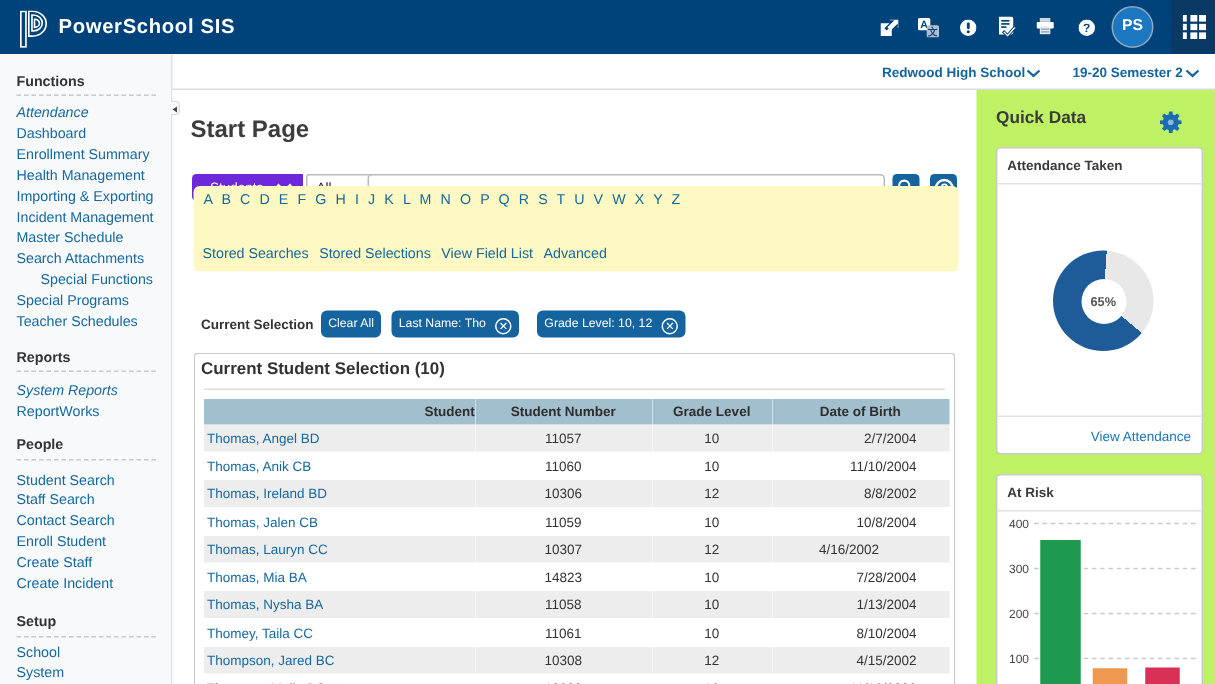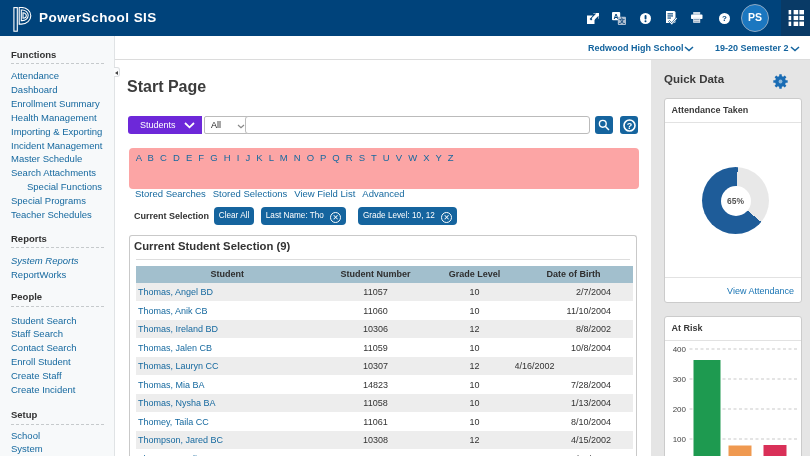--- a/index.html
+++ b/index.html
@@ -15,21 +15,21 @@
 #selbar { position:absolute; left:0; top:36px; width:810px; height:24px; background:#fff; border-bottom:1px solid #dcdcdc; }
 #selbar .sel { position:absolute; top:7px; color:#14649e; font-size:9px; font-weight:bold; }
 
 #sidebar { position:absolute; left:0; top:36px; width:115px; height:420px; background:#f7f9fa; border-right:1px solid #e0e3e5; }
 #sidebar .hdr { position:absolute; left:11px; font-size:9.5px; font-weight:bold; color:#333; }
 #sidebar .dash { position:absolute; left:11px; width:93px; border-bottom:1px dashed #c6cacc; }
 #sidebar a { position:absolute; left:11px; font-size:9.5px; white-space:nowrap; }
 #tab { position:absolute; left:114px; top:67px; width:6px; height:10px; background:#fbfcfd; border:1px solid #dcdfe1; border-left:none; border-radius:0 3px 3px 0; z-index:5; }
 #tab:after { content:""; position:absolute; left:0.5px; top:2.5px; border-right:3px solid #444; border-top:2.5px solid transparent; border-bottom:2.5px solid transparent; }
 
-#rightpanel { position:absolute; left:651px; top:60px; width:159px; height:396px; background:#e5e5e5; }
+#rightpanel { position:absolute; left:651px; top:60px; width:159px; height:396px; background:#bef264; }
 #qd-title { position:absolute; left:13px; top:13px; font-size:11.5px; font-weight:bold; color:#3a3a3a; }
 .card { position:absolute; left:12.5px; width:138.5px; background:#fff; border:1px solid #cbcbcb; border-radius:3px; }
 .chead { position:absolute; left:7px; top:0; height:23px; line-height:23px; font-size:9px; font-weight:bold; color:#3a3a3a; }
 .csep { position:absolute; left:0; right:0; top:23px; border-top:1px solid #e2e2e2; }
 #att-card { top:38px; height:204.5px; }
 #att-foot { position:absolute; left:0; right:0; bottom:0; height:24.5px; border-top:1px solid #e2e2e2; text-align:right; font-size:9px; line-height:27px; padding-right:7px; }
 #att-foot a { color:#1a75b4; }
 #risk-card { top:255.5px; height:150px; }
 
 #donut { position:absolute; left:37.5px; top:68px; width:67px; height:67px; border-radius:50%;
@@ -38,33 +38,33 @@
 #donut .pct { position:absolute; left:0; top:28.5px; width:67px; text-align:center; font-size:8.5px; font-weight:bold; color:#555; }
 
 #main { position:absolute; left:115px; top:60px; width:533px; height:396px; background:#fff; font-size:9.5px; }
 #startpage { position:absolute; left:12px; top:18px; font-size:16px; font-weight:bold; color:#3c3c3c; }
 #searchrow { position:absolute; left:0; top:56px; height:18px; }
 #btn-students { position:absolute; left:13px; top:0; width:73.5px; height:18px; background:#6d28d9; border-radius:3px 0 0 3px; color:#fff; font-size:9px; line-height:18px; padding-left:12px; }
 #btn-all { position:absolute; left:89px; top:0; width:46px; height:18px; background:#fff; border:1px solid #bbb; border-radius:2px; color:#222; font-size:9px; line-height:16px; padding-left:6px; }
 #inp { position:absolute; left:130px; top:0; width:345px; height:18px; background:#fff; border:1px solid #bbb; border-radius:3px; }
 .sqbtn { position:absolute; top:0; width:18px; height:18px; background:#15649e; border-radius:3px; }
 
-#graybox { position:absolute; left:14px; top:88px; width:510px; height:41px; background:#fca5a5; border-radius:4px; font-size:9.5px; }
+#graybox { position:absolute; left:14px; top:64px; width:510px; height:57px; background:#fef9c3; border-radius:4px; font-size:9.5px; }
 #graybox .row { position:absolute; left:8px; white-space:nowrap; }
 
 #chiprow { position:absolute; left:0; top:147px; height:18px; }
 #chiprow .lbl { position:absolute; left:19px; top:4px; font-size:9px; font-weight:bold; color:#333; white-space:nowrap;text-align:right; }
 .chip { position:absolute; top:0; height:18px; line-height:18px; background:#15649e; color:#fff; border-radius:4px; font-size:8.2px; text-align:center; }
 .chip .x { display:inline-block; width:11px; height:11px; border:1px solid #fff; border-radius:50%; font-size:7.5px; line-height:10px; text-align:center; margin-left:4px; vertical-align:-2px; }
 
 #tablecard { position:absolute; left:14px; top:175px; width:508px; height:221px; background:#fff; border:1px solid #c9c9c9; border-radius:3px 3px 0 0; border-bottom:none; }
 #tablecard .title { position:absolute; left:4px; top:4px; font-size:11.3px; font-weight:bold; color:#333; }
 #tablecard .tsep { position:absolute; left:6px; right:6px; top:23px; border-top:1px solid #ddd; }
 table { position:absolute; left:5.5px; top:29.5px; border-collapse:collapse; table-layout:fixed; width:497px; font-size:9px; }
-th { background:#a2bfcd; color:#2e2e2e; font-weight:bold; text-align:center; height:17.3px; line-height:15px; padding:0; }
+th { background:#a2bfcd; color:#2e2e2e; font-weight:bold; text-align:right; height:17.3px; line-height:15px; padding:0; }
 td { height:18.5px; padding:0; color:#333; }
 tr.odd td { background:#ededed; }
 th.c, td.c { text-align:center; }
 th, td { overflow:hidden; white-space:nowrap; }
 .pl { padding-left:2.5px; }
 </style>
 </head>
 <body>
 <div id="topbar">
   <svg id="logo" width="21" height="25" viewBox="0 0 21 25" style="position:absolute;left:12.5px;top:6.5px">
@@ -136,21 +136,21 @@
       <path d="M1 1 l4 3.6 L9 1" fill="none" stroke="#14649e" stroke-width="1.5"></path>
     </svg>
   <div class="sel" style="left:715px">19-20 Semester 2</div>
   <svg width="10" height="6" viewBox="0 0 10 6" style="position:absolute;left:790px;top:9.5px">
       <path d="M1 1 l4 3.6 L9 1" fill="none" stroke="#14649e" stroke-width="1.5"></path>
     </svg>
 </div>
 <div id="sidebar">
     <div class="hdr" style="top: 12.5px;">Functions</div>
     <div class="dash" style="top: 27px;"></div>
-    <a style="top: 34px;">Attendance</a>
+    <a style="top: 34px; font-style: italic;">Attendance</a>
     <a style="top: 47.9px;">Dashboard</a>
     <a style="top: 61.8px;">Enrollment Summary</a>
     <a style="top: 75.7px;">Health Management</a>
     <a style="top: 89.6px;">Importing &amp; Exporting</a>
     <a style="top: 103.5px;">Incident Management</a>
     <a style="top: 117.4px;">Master Schedule</a>
     <a style="top: 131.3px;">Search Attachments</a>
     <a style="top: 145.2px; margin-left: 16px;">Special Functions</a>
     <a style="top: 159.1px;">Special Programs</a>
     <a style="top: 173px;">Teacher Schedules</a>
@@ -203,21 +203,21 @@
     <div class="row" id="alpharow" style="top:4px;left:6.7px;word-spacing:3.45px"><a>A B C D E F G H I J K L M N O P Q R S T U V W X Y Z</a></div>
     <div class="row" id="linkrow" style="top:40px;left:6px"><a>Stored Searches</a><a style="margin-left:7px">Stored Selections</a><a style="margin-left:7px">View Field List</a><a style="margin-left:7px">Advanced</a></div>
   </div>
   <div id="chiprow">
     <span class="lbl">Current Selection</span>
     <span class="chip" style="left:99px;width:40px">Clear All</span>
     <span class="chip" style="left:146px;width:85px">Last Name: Tho <span class="x">✕</span></span>
     <span class="chip" style="left:243px;width:99px">Grade Level: 10, 12 <span class="x">✕</span></span>
   </div>
   <div id="tablecard">
-    <div class="title">Current Student Selection (9)</div>
+    <div class="title">Current Student Selection (10)</div>
     <div class="tsep"></div>
     <table>
       <colgroup>
           <col style="width:181px">
           <col style="width:118px">
           <col style="width:80px">
           <col style="width:118px">
         </colgroup>
       <tbody>
           <tr>
@@ -247,21 +247,21 @@
       <tr>
             <td class="pl"><a>Thomas, Jalen CB</a></td>
             <td class="c">11059</td>
             <td class="c">10</td>
             <td style="text-align:right;padding-right:21.5px">10/8/2004</td>
           </tr>
       <tr class="odd">
             <td class="pl"><a>Thomas, Lauryn CC</a></td>
             <td class="c">10307</td>
             <td class="c">12</td>
-            <td style="text-align:left;padding-right:15px">4/16/2002</td>
+            <td style="text-align:center;padding-right:15px">4/16/2002</td>
           </tr>
       <tr>
             <td class="pl"><a>Thomas, Mia BA</a></td>
             <td class="c">14823</td>
             <td class="c">10</td>
             <td style="text-align:right;padding-right:21.5px">7/28/2004</td>
           </tr>
       <tr class="odd">
             <td class="pl"><a>Thomas, Nysha BA</a></td>
             <td class="c">11058</td>

